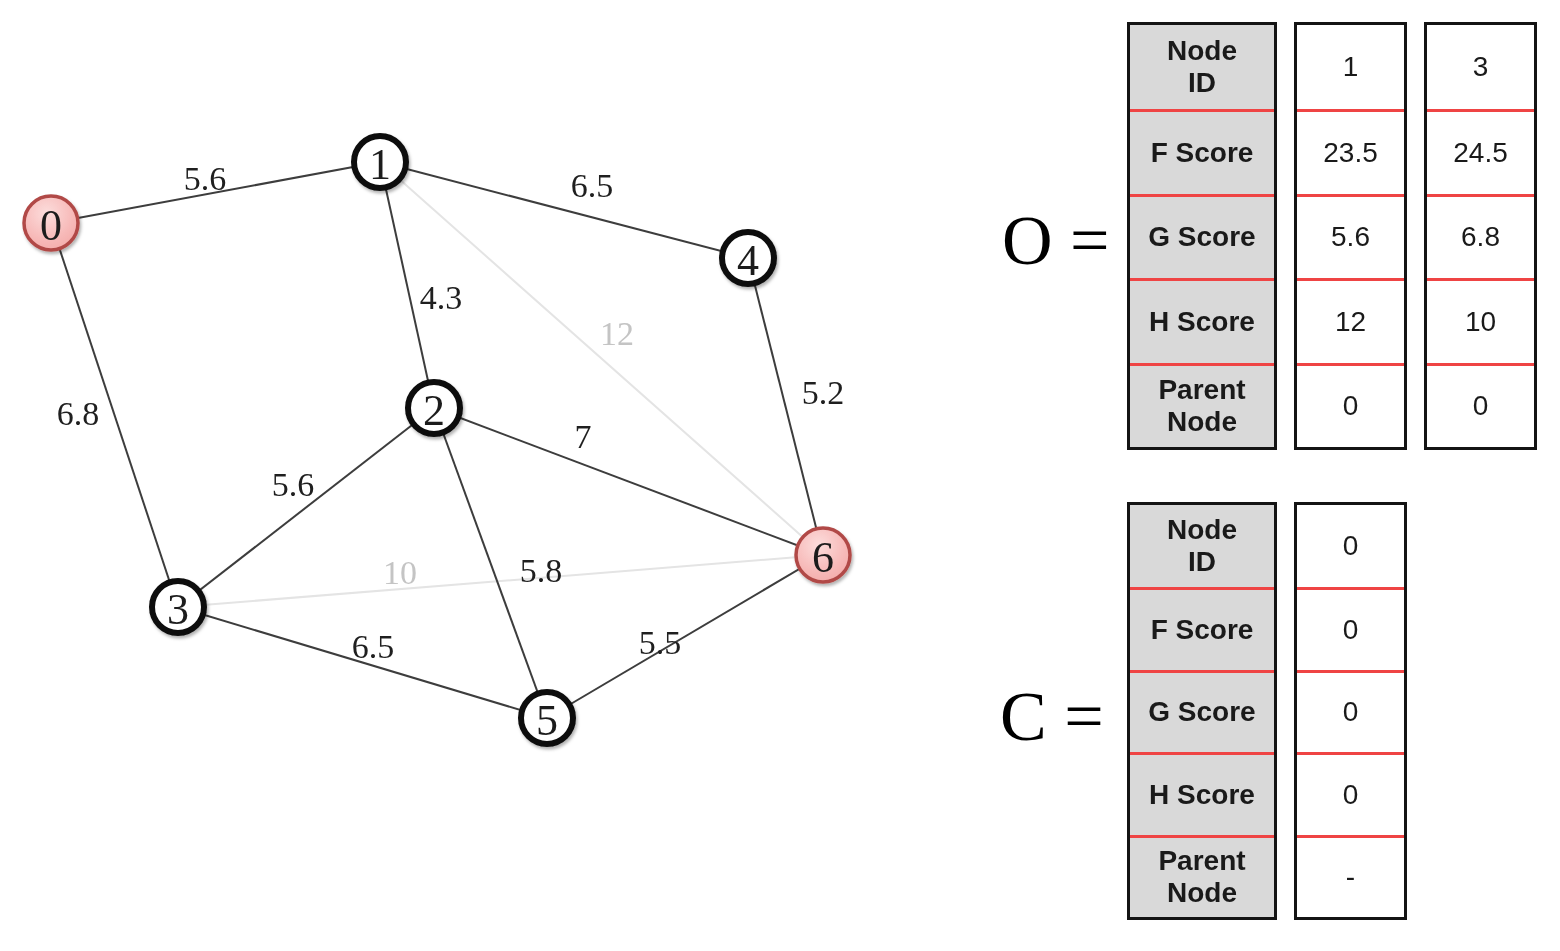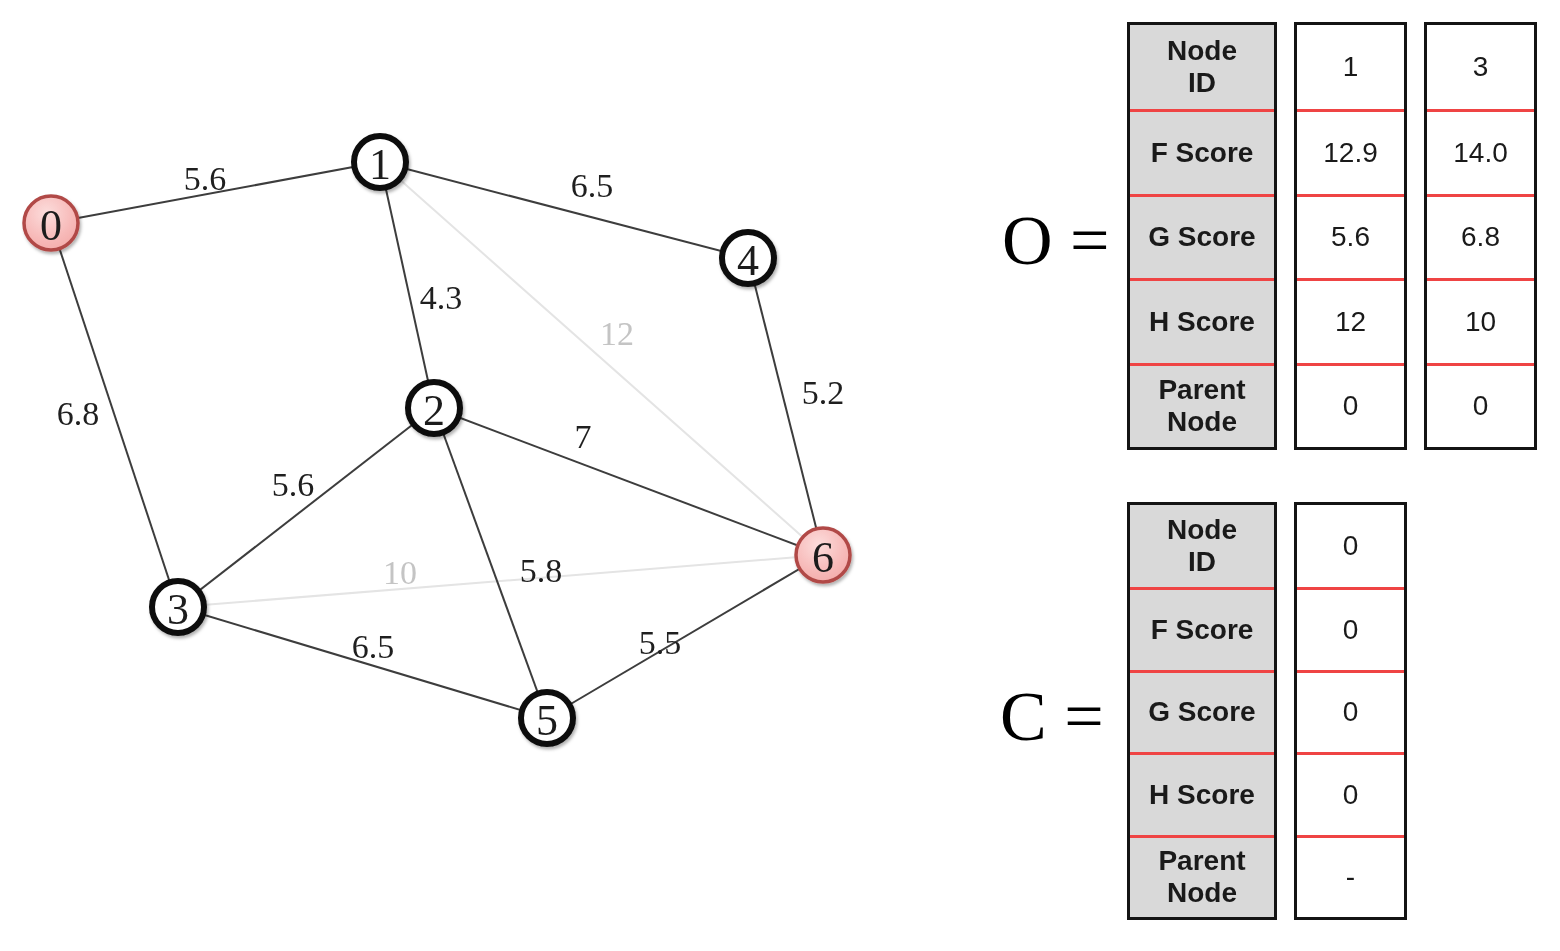--- a/index.html
+++ b/index.html
@@ -124,28 +124,28 @@
     <div class="cell">Node
 ID</div>
     <div class="cell">F Score</div>
     <div class="cell">G Score</div>
     <div class="cell">H Score</div>
     <div class="cell">Parent
 Node</div>
   </div>
   <div class="col vals">
     <div class="cell">1</div>
-    <div class="cell">12.9</div>
+    <div class="cell">23.5</div>
     <div class="cell">5.6</div>
     <div class="cell">12</div>
     <div class="cell">0</div>
   </div>
   <div class="col vals">
     <div class="cell">3</div>
-    <div class="cell">14.0</div>
+    <div class="cell">24.5</div>
     <div class="cell">6.8</div>
     <div class="cell">10</div>
     <div class="cell">0</div>
   </div>
 </div>
 
 <div class="big-label" id="c-label">C =</div>
 
 <div class="dtable" id="c-table">
   <div class="col head">

